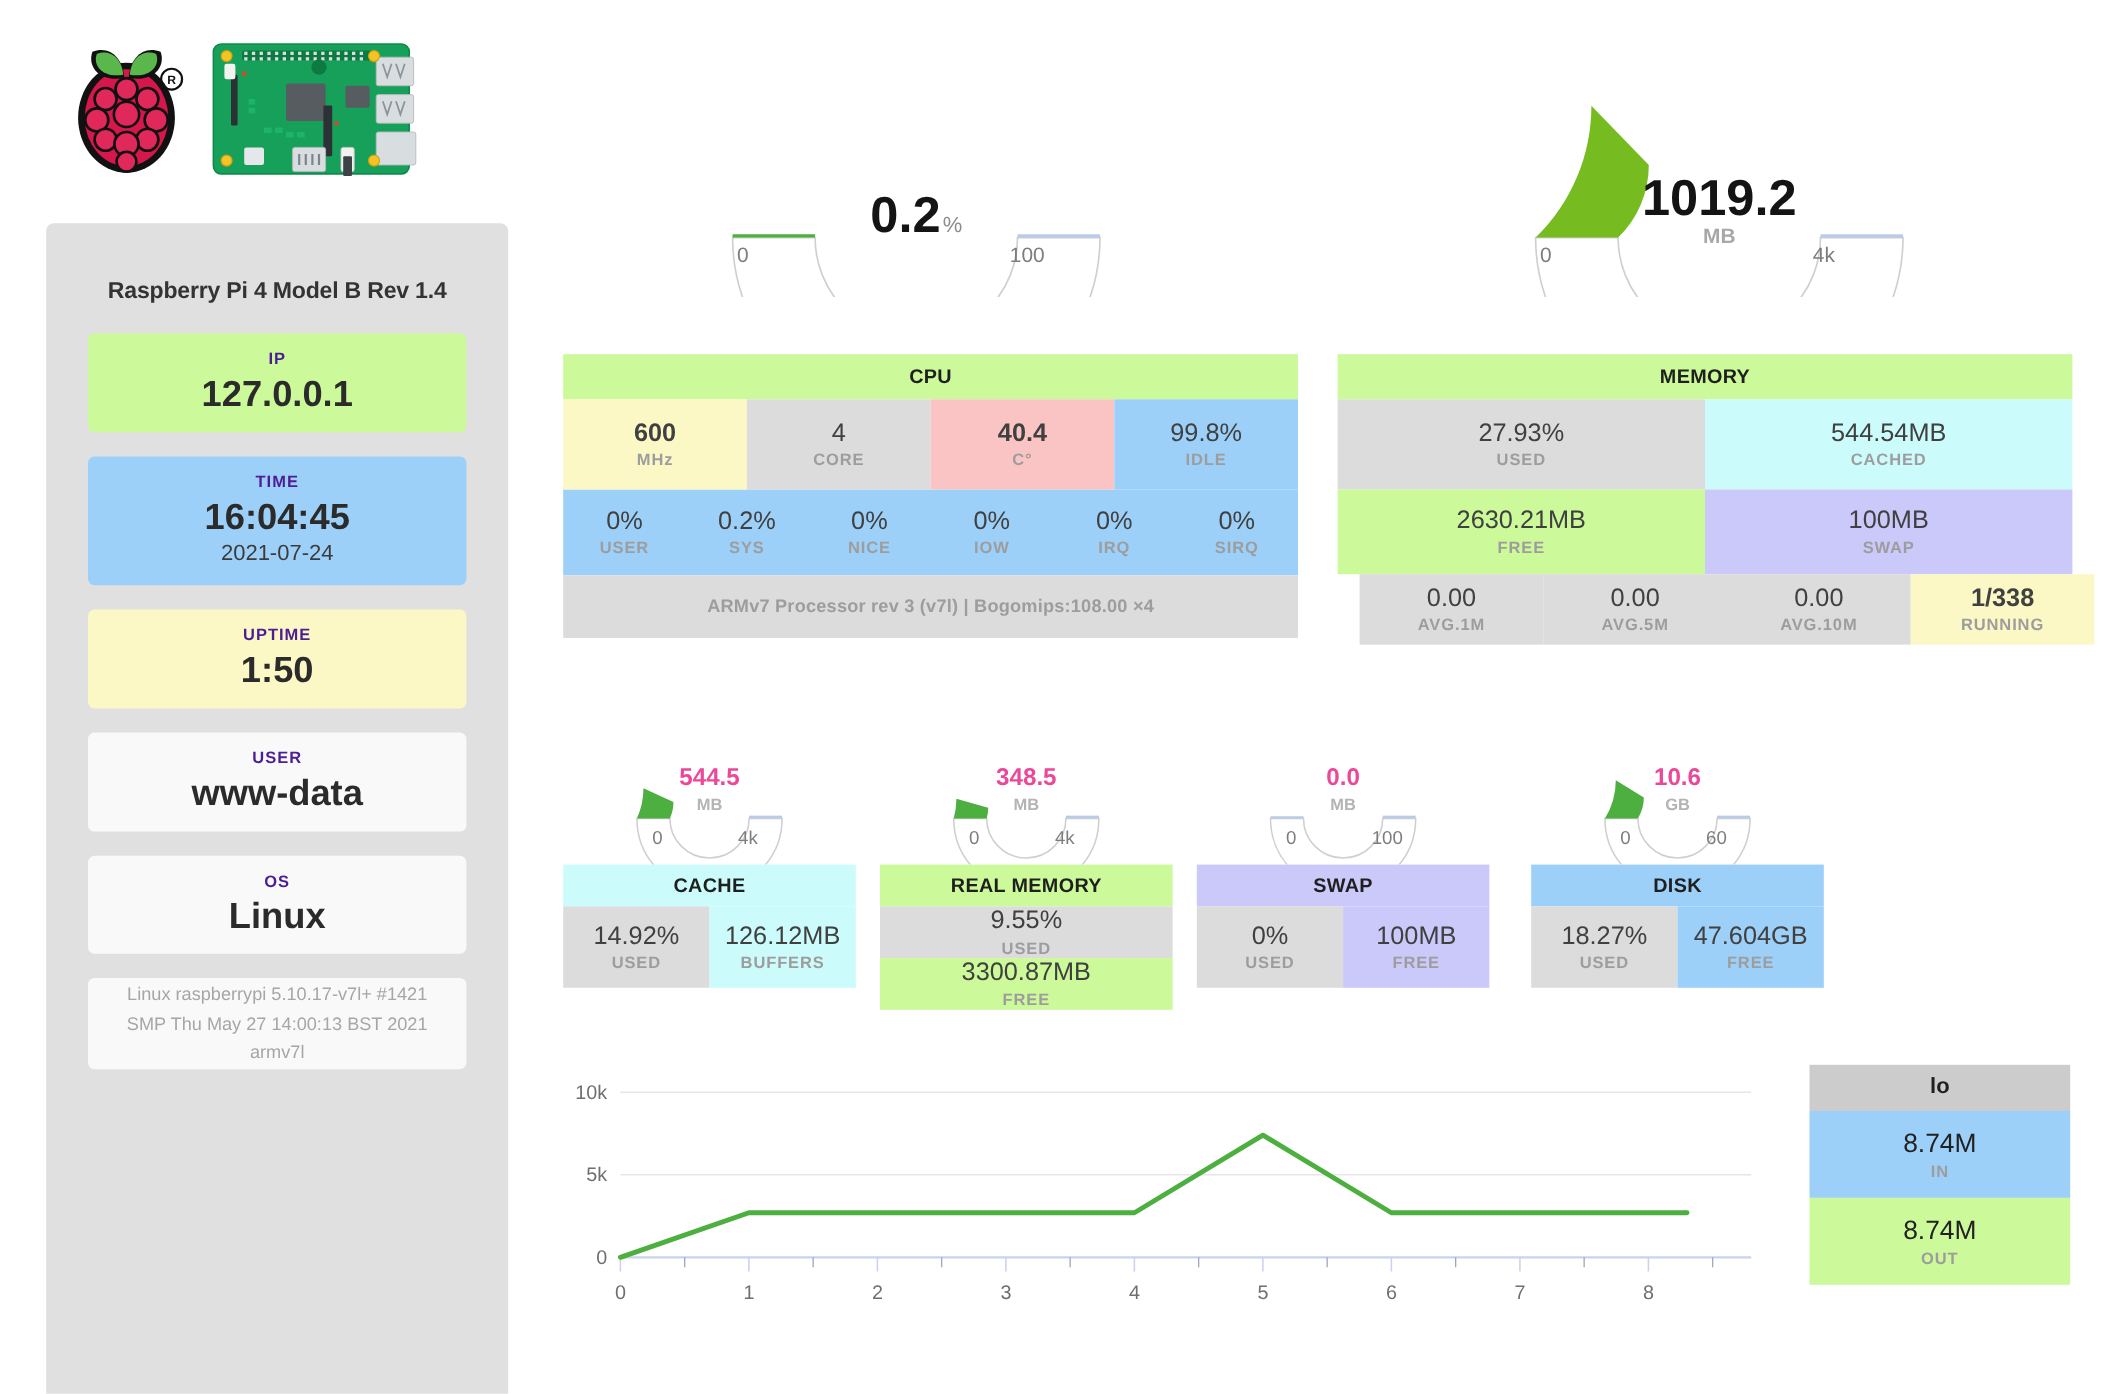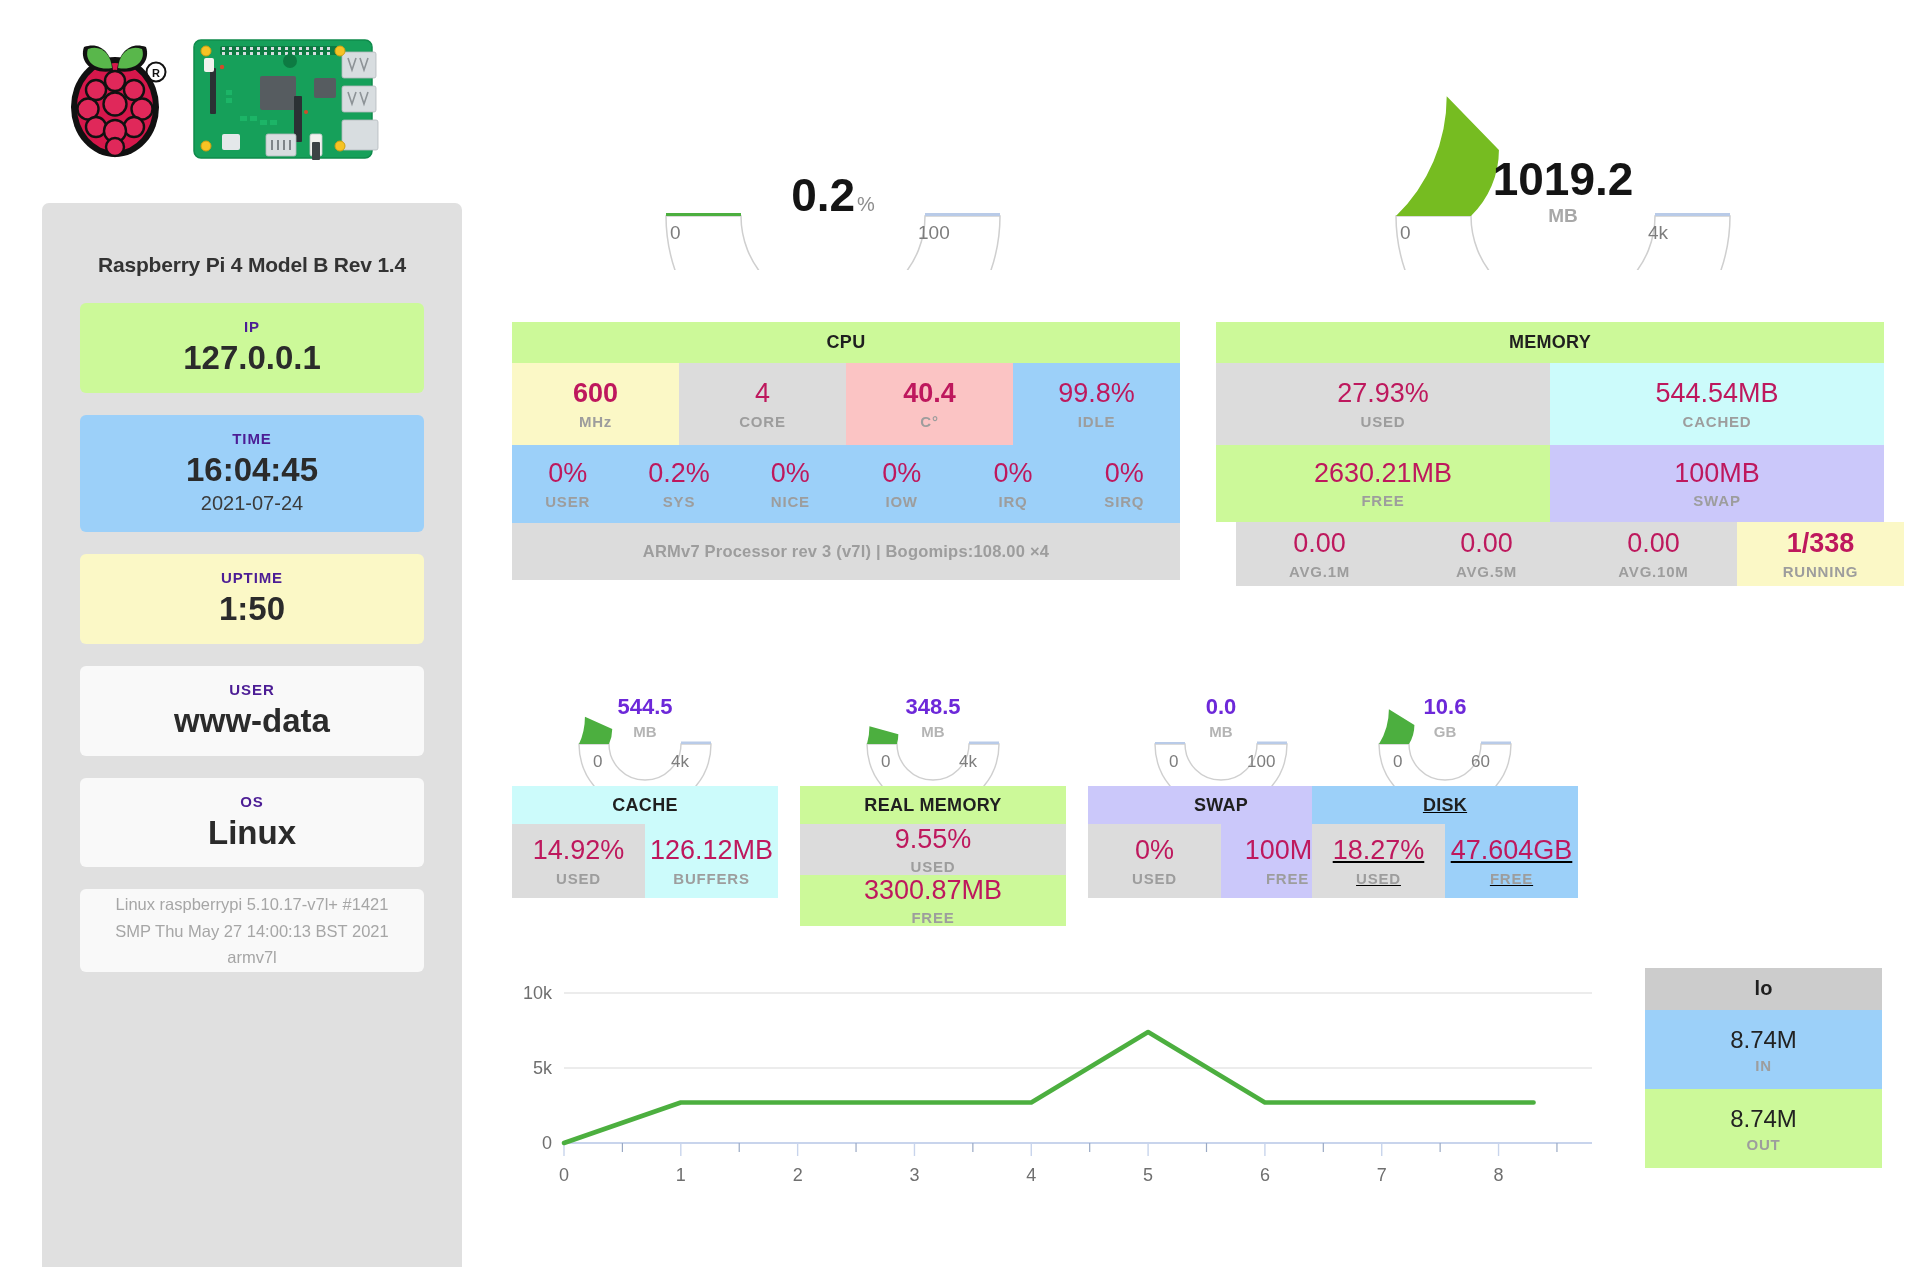--- a/index.html
+++ b/index.html
@@ -90,21 +90,21 @@
     color: #1f1f1f; letter-spacing: 0.3px;
     display: flex; align-items: center; justify-content: center;
   }
   .cellrow { display: flex; width: 100%; }
   .cell {
     display: flex; flex-direction: column;
     align-items: center; justify-content: center;
     box-sizing: border-box;
   }
   .cell .c-val {
-    font-size: 27px; color: #be185d; line-height: 1.12;
+    font-size: 23px; color: #404040; line-height: 1.12;
   }
   .cell .c-val.bold { font-weight: bold; }
   .cell .c-lab {
     font-size: 15px; color: #9d9d9d; font-weight: bold;
     letter-spacing: 0.8px; margin-top: 4px;
   }
   .note-row {
     display: flex; align-items: center; justify-content: center;
     font-size: 16.5px; color: #9d9d9d; font-weight: bold;
     letter-spacing: 0.2px;
@@ -115,21 +115,21 @@
   .bg-gry  { background: #dcdcdc; }
   .bg-ylw  { background: #fbf8c6; }
   .bg-pnk  { background: #fbc4c4; }
   .bg-cyn  { background: #ccfbfb; }
   .bg-pur  { background: #cbc8fa; }
 
   
   .sm-gauge { position: absolute; }
   .sm-gauge .sg-value {
     position: absolute; width: 100%; text-align: center;
-    font-size: 22px; font-weight: bold; color: #6d28d9;
+    font-size: 22px; font-weight: bold; color: #ec4899;
   }
   .sm-gauge .sg-unit {
     position: absolute; width: 100%; text-align: center;
     font-size: 15px; font-weight: bold; color: #b4b4b4;
   }
   .sm-tick { position: absolute; font-size: 17px; color: #7d7d7d; }
 
   
   #net-chart { position: absolute; left: 512px; top: 975px; width: 1090px; height: 220px; }
   .axis-lab { font-size: 18px; fill: #6f6f6f; font-family: "Liberation Sans", sans-serif; }
@@ -477,21 +477,21 @@
           <div class="cell bg-gry" style="flex: 1 1 0%;">
             <div class="c-val">0%</div>
             <div class="c-lab">USED</div>
           </div>
           <div class="cell bg-pur" style="flex: 1 1 0%;">
             <div class="c-val">100MB</div>
             <div class="c-lab">FREE</div>
           </div>
         </div>
       </div>
-      <div style="position: absolute; left: 1312px; top: 670px; width: 266px; text-decoration: underline;">
+      <div style="position: absolute; left: 1392px; top: 670px; width: 266px;">
         <div class="sm-gauge" style="position: relative; width: 266px; height: 116px;">
           <svg viewBox="0 0 266 116" style="position:absolute;left:0;top:0;width:266px;height:116px;">
             <path class="sg-track" fill="none" stroke="#cfcfcf" stroke-width="1.4" d="M 67 73.99999999999999 A 66 66 0 0 0 199 74 L 169 74 A 36 36 0 0 1 97 74 Z"></path>
             <path class="sg-fill" fill="#4caf3f" stroke="none" d="M 67 73.99999999999999 A 66 66 0 0 0 76.907082262867 39.22091749721927 L 102.4038630524729 55.029591362119604 A 36 36 0 0 1 97 74 Z"></path>
             <rect class="sg-cap" fill="#b9cbe8" x="169" y="71.5" width="30" height="2.5"></rect>
           </svg>
           <div class="sg-value" style="top:24px;">10.6</div>
           <div class="sg-unit" style="top:53px;">GB</div>
           <div class="sm-tick" style="left:81px;top:82px;">0</div>
           <div class="sm-tick" style="left:159px;top:82px;">60</div>

